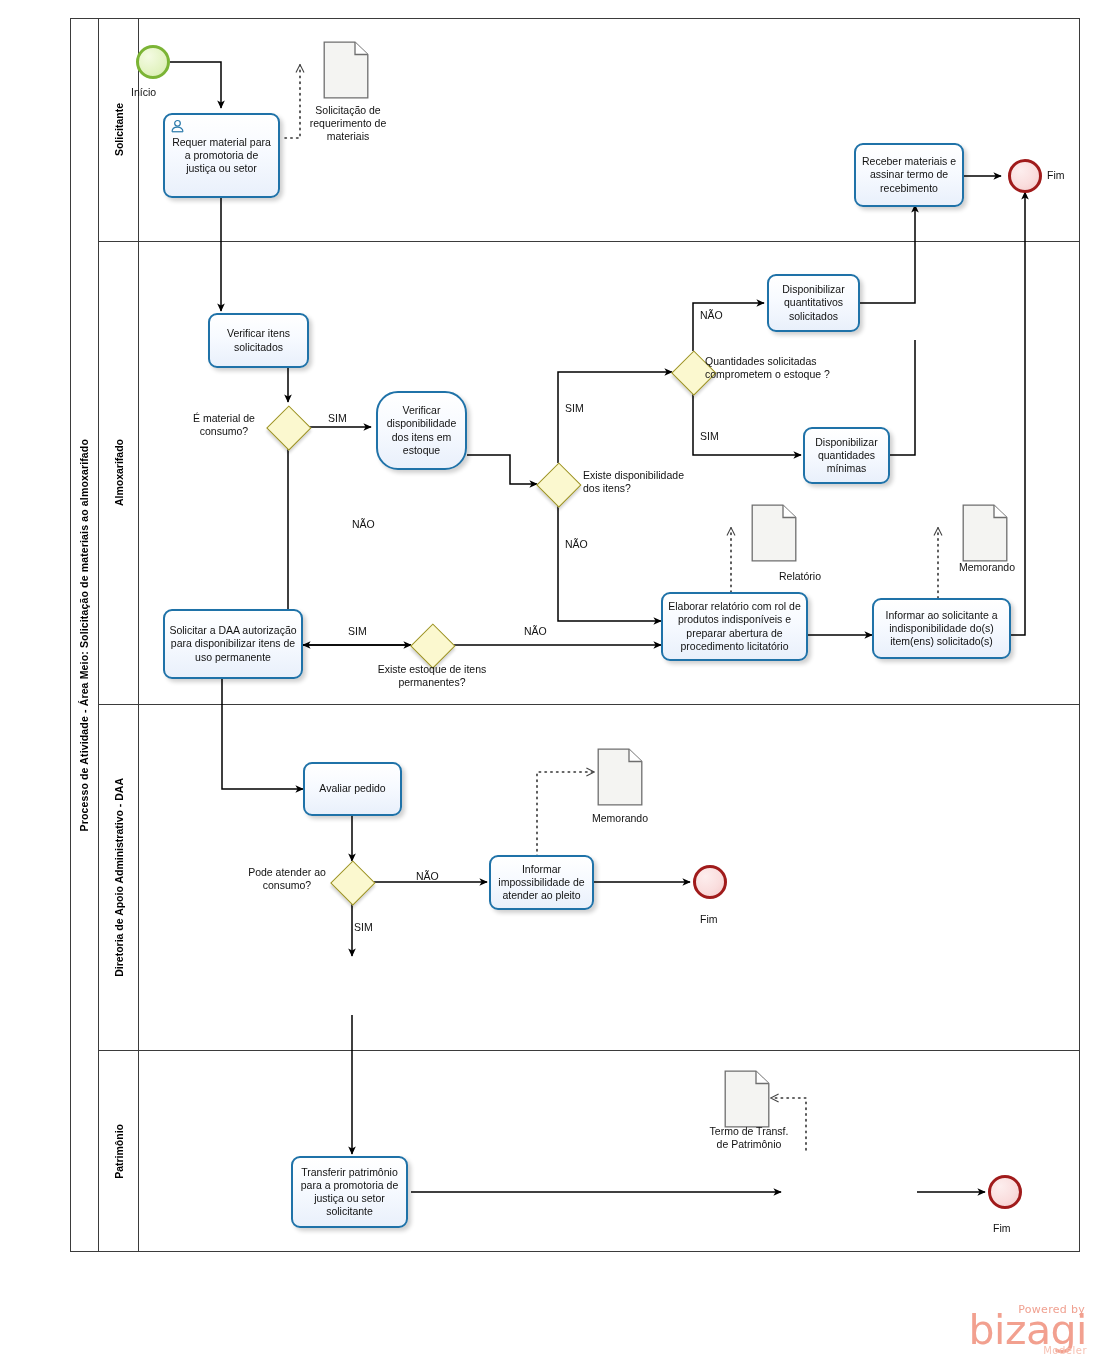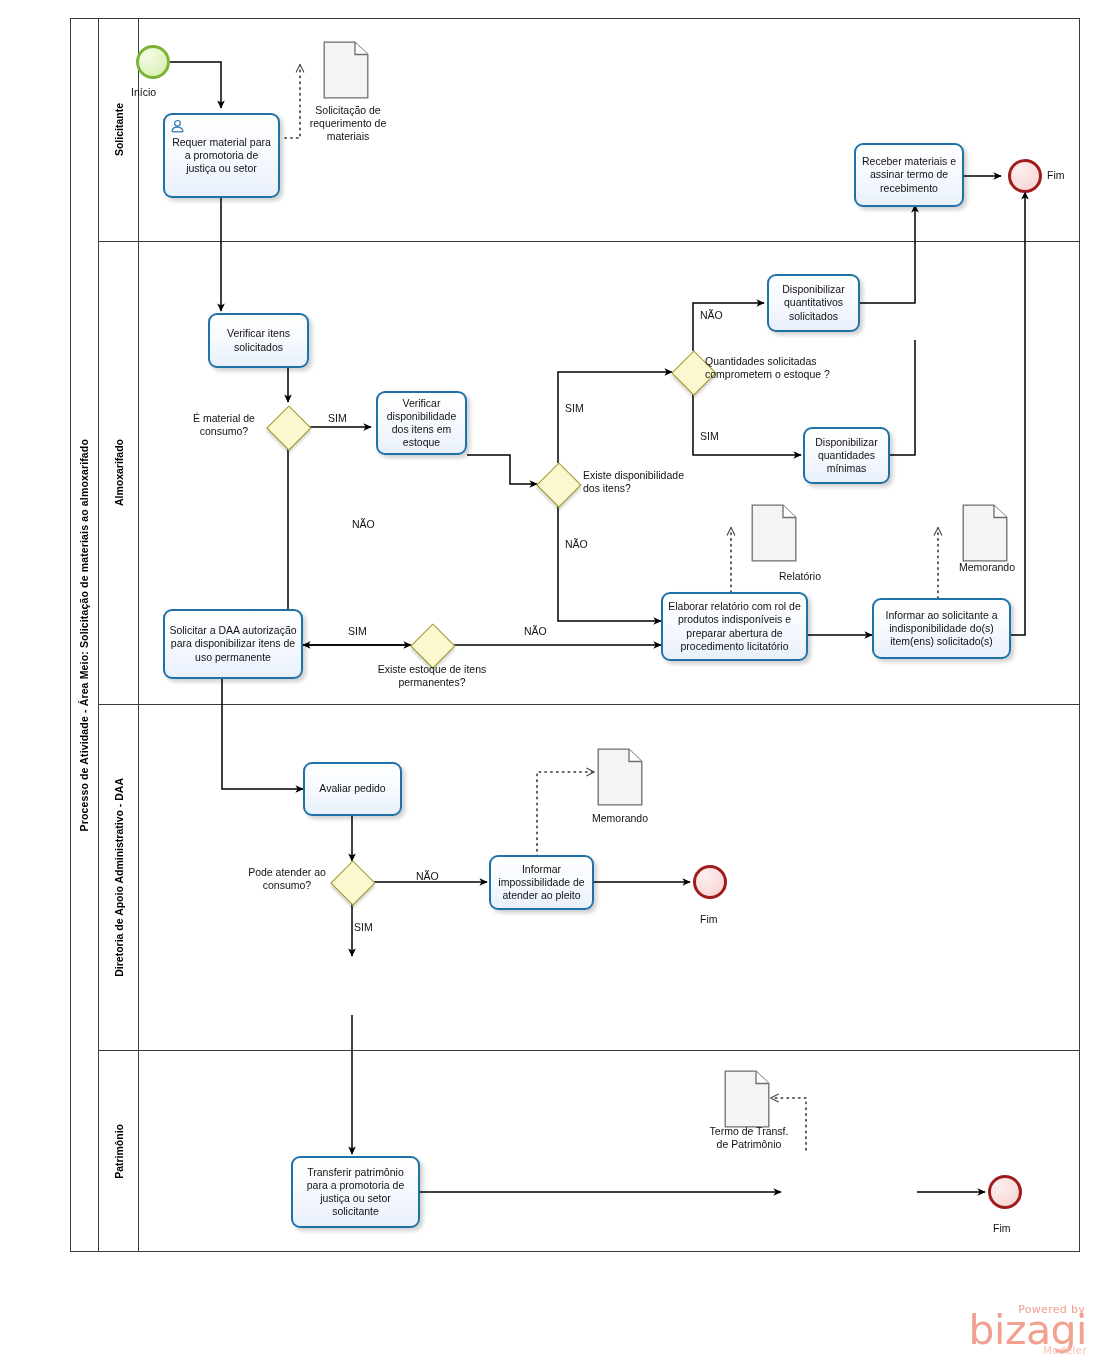--- a/index.html
+++ b/index.html
@@ -189,21 +189,21 @@
     <span class="lbl">Verificar itens solicitados</span>
   </div>
 
   <div class="gw" style="left:267px;top:406px;">
       <i></i>
     </div>
   <div class="lab w c" style="left:184px;top:412px;width:80px;">É material de consumo?</div>
   <div class="lab" style="left:328px;top:412px;">SIM</div>
   <div class="lab" style="left:352px;top:518px;">NÃO</div>
 
-  <div class="task" style="left:376px;top:391px;width:91px;height:64px;">
+  <div class="task" style="left:376px;top:391px;width:91px;height:79px;border-radius:22px;">
     <span class="lbl">Verificar disponibilidade dos itens em estoque</span>
   </div>
 
   <div class="gw" style="left:537px;top:463px;">
       <i></i>
     </div>
   <div class="lab w" style="left:583px;top:469px;width:120px;">Existe disponibilidade dos itens?</div>
   <div class="lab" style="left:565px;top:402px;">SIM</div>
   <div class="lab" style="left:565px;top:538px;">NÃO</div>
 
@@ -277,21 +277,21 @@
   <div class="lab c" style="left:580px;top:812px;width:80px;">Memorando</div>
 
   <div class="task" style="left:489px;top:855px;width:105px;height:55px;">
     <span class="lbl">Informar impossibilidade de atender ao pleito</span>
   </div>
 
   <div class="ev end" style="left:693px;top:865px;"></div>
   <div class="lab" style="left:700px;top:913px;">Fim</div>
 
 
-  <div class="task" style="left:291px;top:1156px;width:129px;height:72px;">
+  <div class="task" style="left:291px;top:1156px;width:117px;height:72px;">
     <span class="lbl">Transferir patrimônio para a promotoria de justiça ou setor solicitante</span>
   </div>
 
   <div class="dobj" style="left:724px;top:1070px;">
     <svg viewBox="0 0 46 58" width="46" height="58">
       <path d="M1.2,1.2 L32,1.2 L44.8,13.5 L44.8,56.8 L1.2,56.8 Z" fill="#f4f4f2" stroke="#6e6e6e" stroke-width="1.3"></path>
       <path d="M32,1.2 L32,13.5 L44.8,13.5" fill="#ffffff" stroke="#6e6e6e" stroke-width="1.3"></path>
     </svg>
   </div>
   <div class="lab w c" style="left:706px;top:1125px;width:86px;">Termo de Transf. de Patrimônio</div>

